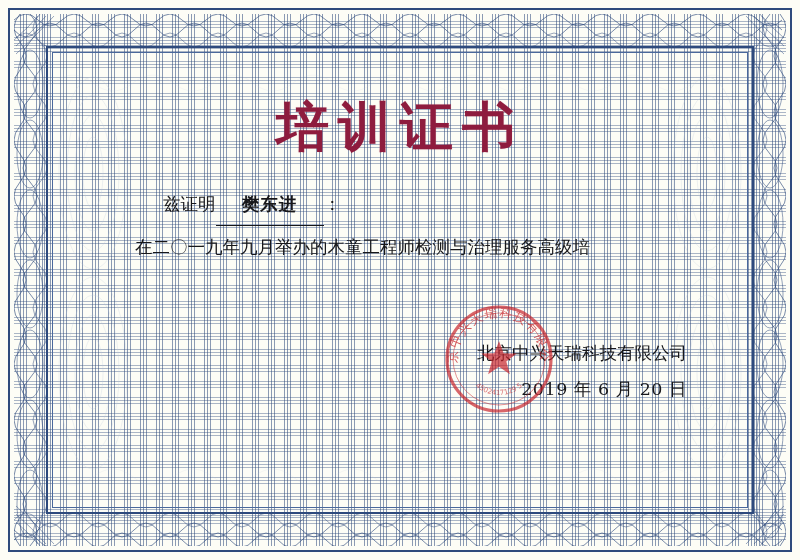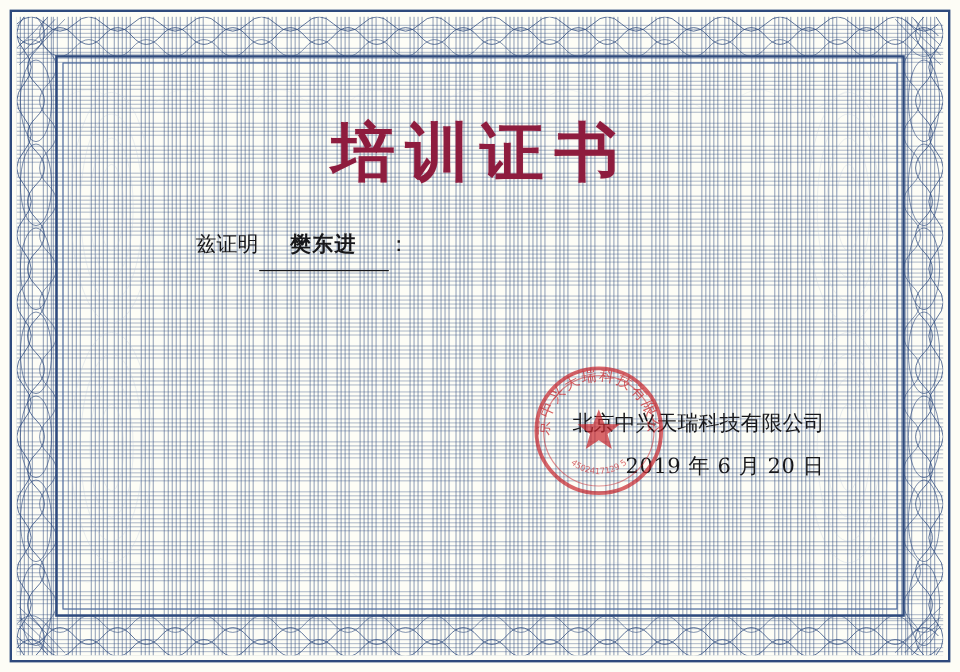--- a/index.html
+++ b/index.html
@@ -111,21 +111,21 @@
   .body-text {
     position: absolute;
     top: 130px;
     left: 82px;
     width: 540px;
     font-family: "DejaVu Serif", serif;
     font-size: 17.5px;
     color: #17171a;
     line-height: 42px;
   }
-  .line { white-space: nowrap; }
+  .line { white-space: nowrap; font-family: Liberation Serif, serif; }
   .line.indent-1 { padding-left: 28px; }
 
   .name-blank {
     display: inline-block;
     min-width: 108px;
     text-align: center;
     border-bottom: 1.6px solid #17171a;
     font-weight: 700;
     letter-spacing: 1px;
   }
@@ -263,20 +263,21 @@
   </div>
 
   <div class="content">
 
     <div class="title">培训证书</div>
 
     <div class="body-text">
       <div class="line indent-1">
         <span>兹证明</span><span class="name-blank">樊东进</span><span>：</span>
       </div>
+      <div class="line">在二〇一九年九月举办的木童工程师检测与治理服务高级培</div>
     </div>
 
     <div class="signature">
       <div>北京中兴天瑞科技有限公司</div>
       <div class="sig-date">2019 年 6 月 20 日</div>
     </div>
 
     <div class="seal">
       <svg width="116" height="116" viewBox="0 0 116 116" xmlns="http://www.w3.org/2000/svg">
         <defs>

